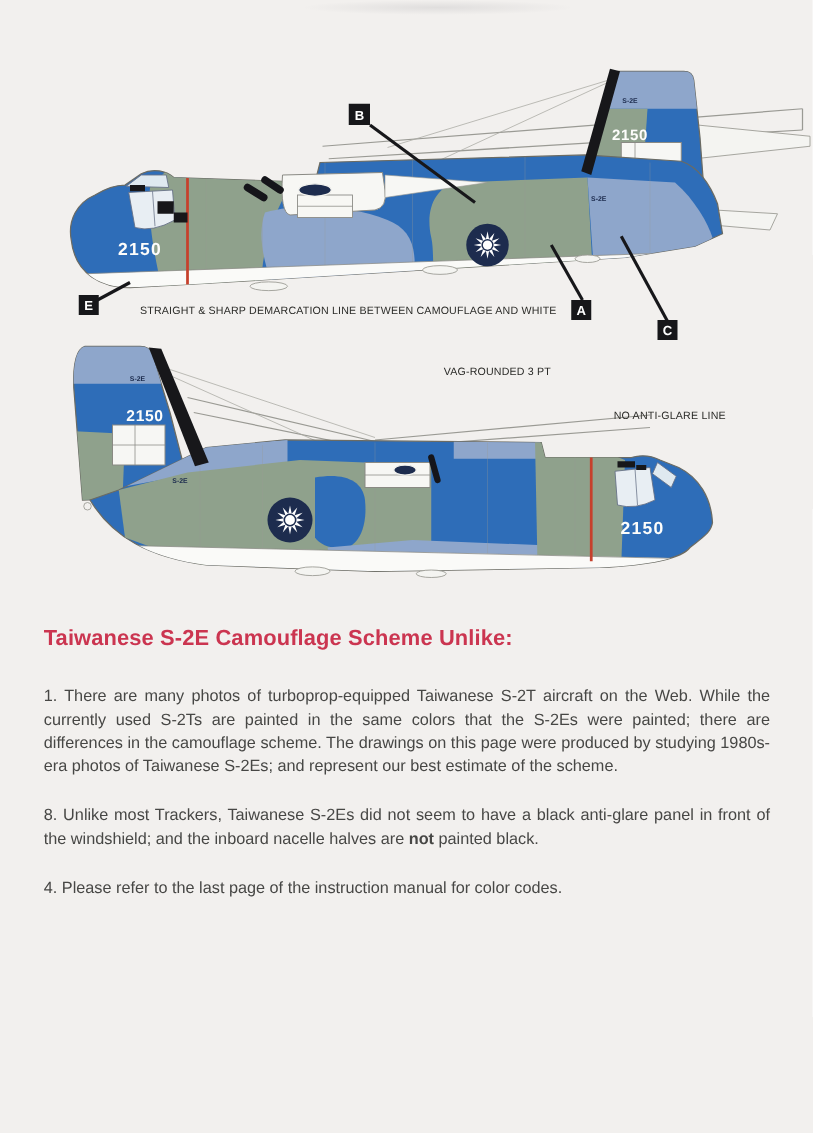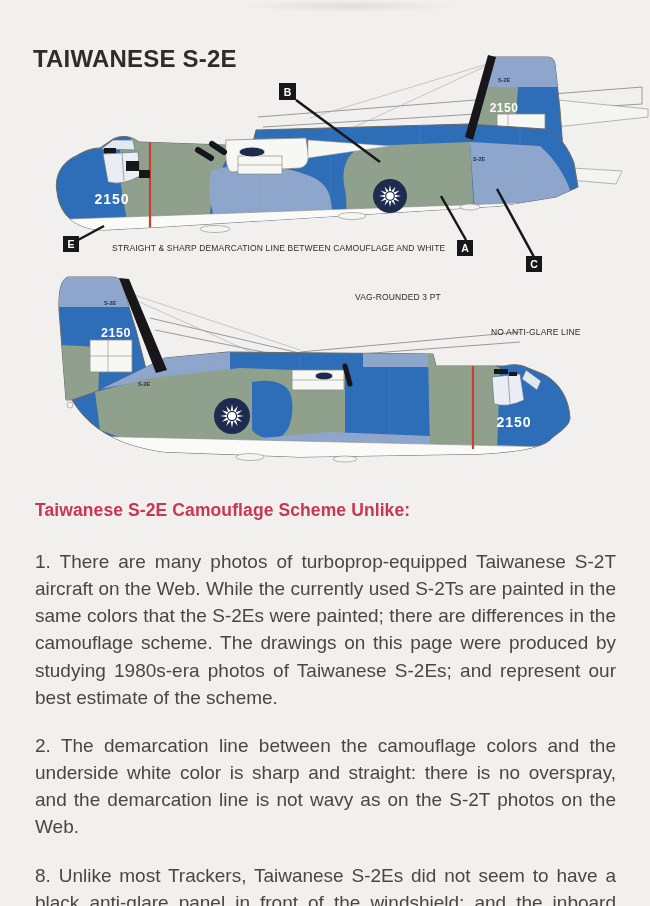--- a/index.html
+++ b/index.html
@@ -28,36 +28,35 @@
   .cap-glare{left:491px;top:327px;}
   .notes{
     position:absolute;left:35px;top:500px;width:581px;color:#474745;
   }
   .notes h2{
     margin:0 0 27px 0;
     font-size:17.5px;font-weight:bold;color:#cb3550;letter-spacing:0.1px;
   }
   .notes p{
     margin:0 0 21px 0;
-    font-size:19px;line-height:1.43;text-align:justify;
+    font-size:13px;line-height:1.43;text-align:justify;
   }
   svg{position:absolute;left:0;top:0;}
   svg text{font-family:"Liberation Sans", sans-serif;}
   .num{font-weight:bold;fill:#fdfdfb;}
   .tiny{font-weight:bold;fill:#1d2c4e;}
   .mark{font-weight:bold;fill:#ffffff;font-size:10.5px;}
 </style>
 </head>
 <body>
 
 <div class="page">
 
   <div class="ghost"></div>
 
-  <div class="title">TAIWANESE S-2E</div>
 
   <svg width="650" height="906" viewBox="0 0 650 906">
     <defs>
       <g id="roundel">
         <circle r="17" fill="#1d2c4e"></circle>
         <path fill="#ffffff" transform="scale(11)" d="M1 0 L0.435 0.116 L0.866 0.5 L0.318 0.318 L0.5 0.866 L0.116 0.435 L0 1 L-0.116 0.435 L-0.5 0.866 L-0.318 0.318 L-0.866 0.5 L-0.435 0.116 L-1 0 L-0.435 -0.116 L-0.866 -0.5 L-0.318 -0.318 L-0.5 -0.866 L-0.116 -0.435 L0 -1 L0.116 -0.435 L0.5 -0.866 L0.318 -0.318 L0.866 -0.5 L0.435 -0.116 Z"></path>
         <circle r="4.9" fill="#1d2c4e"></circle>
         <circle r="3.7" fill="#ffffff"></circle>
       </g>
       <clipPath id="fuse1">
@@ -248,17 +247,17 @@
     </g>
   </svg>
 
   <div class="diagram-label cap1">STRAIGHT &amp; SHARP DEMARCATION LINE BETWEEN CAMOUFLAGE AND WHITE</div>
   <div class="diagram-label cap-vag">VAG-ROUNDED 3 PT</div>
   <div class="diagram-label cap-glare">NO ANTI-GLARE LINE</div>
 
   <div class="notes">
     <h2>Taiwanese S-2E Camouflage Scheme Unlike:</h2>
     <p>1. There are many photos of turboprop-equipped Taiwanese S-2T aircraft on the Web. While the currently used S-2Ts are painted in the same colors that the S-2Es were painted; there are differences in the camouflage scheme. The drawings on this page were produced by studying 1980s-era photos of Taiwanese S-2Es; and represent our best estimate of the scheme.</p>
-    <p>2. The demarcation line between the camouflage colors and the underside white color is sharp and straight: there is no overspray, and the demarcation line is not wavy as on the S-2T photos on the Web.</p>
     <p><span>8. Unlike most Trackers, Taiwanese S-2Es did not seem to have a black anti-glare panel in front of the windshield; and the inboard nacelle halves are </span><b>not</b><span> painted black.</span></p>
+    <p>4. Please refer to the last page of the instruction manual for color codes.</p>
   </div>
 
 </div>
 
 </body></html>

